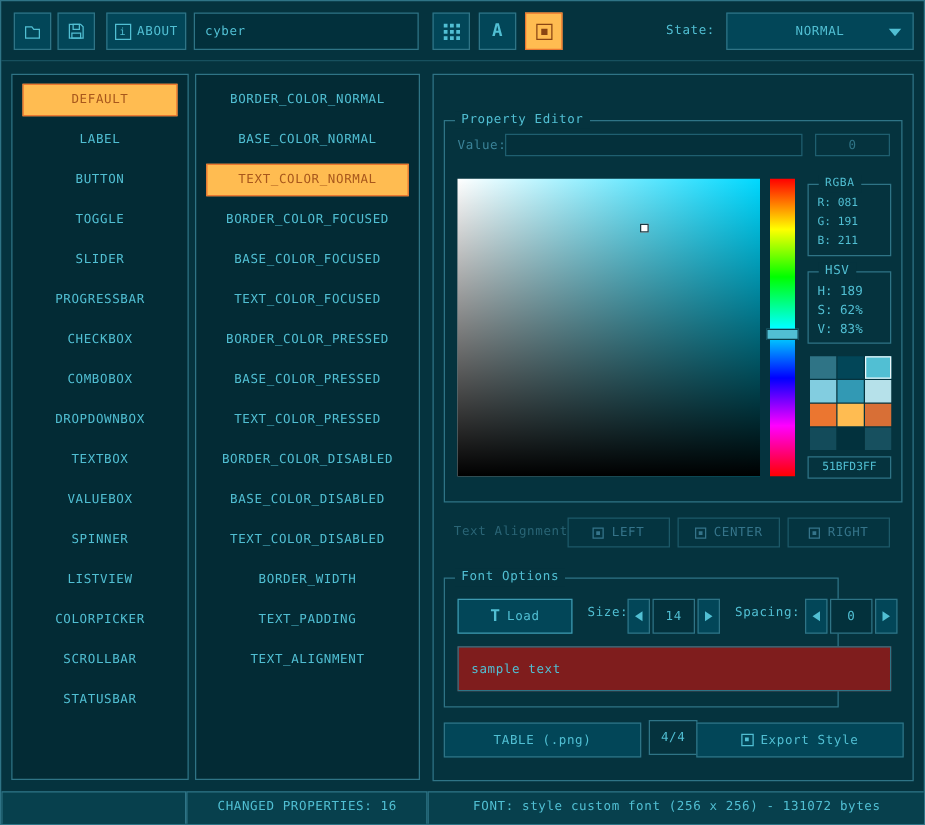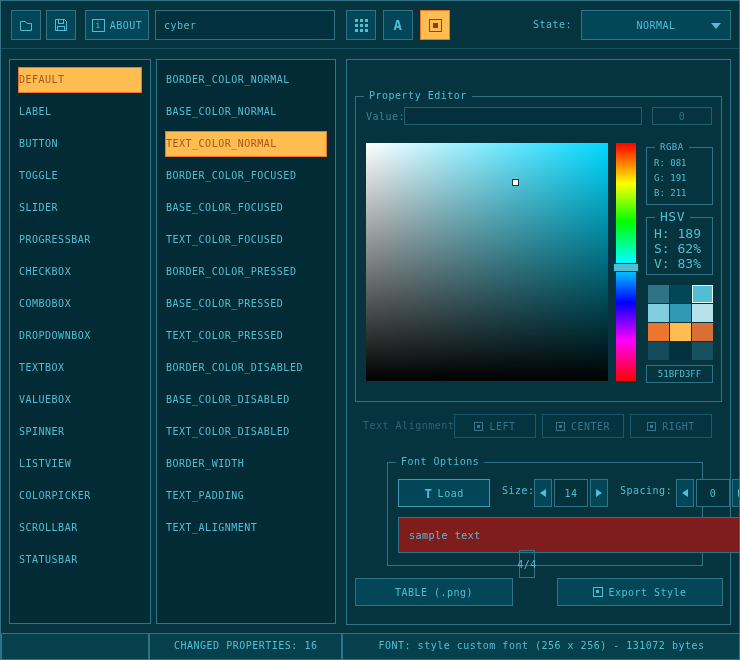--- a/index.html
+++ b/index.html
@@ -28,21 +28,21 @@
   .a-icon{font-size:14px; font-weight:bold;}
   .info-icon{width:13px; height:13px; border:1px solid var(--text); display:flex; align-items:center;
        justify-content:center; font-size:8px;}
   .tb-color{background:var(--o-bg); border-color:var(--o-border);}
   .colorbox-icon{width:13px; height:13px; border:1px solid #8a4413; position:relative;}
   .colorbox-icon::after{content:""; position:absolute; inset:3px; background:#8a4413;}
   
   .panel{position:absolute; top:58px; background:var(--panel); border:1px solid var(--border); padding-top:7px; overflow:hidden;}
   .panel.left{left:8px; width:142px; height:565px;}
   .panel.mid{left:155px; width:180px; height:565px;}
-  .list-item{height:26px; line-height:24px; margin:0 8px 6px; text-align:left;
+  .list-item{height:26px; line-height:24px; margin:0 8px 6px; text-align:center;
        border:1px solid transparent; white-space:nowrap; overflow:hidden;}
   .list-item.selected{background:var(--o-bg); border-color:var(--o-border); color:var(--o-text);}
   
   .window{position:absolute; left:345px; top:58px; width:385px; height:566px; border:1px solid var(--border); background:var(--bg);}
   .titlebar{height:24px; background:#2b7082; display:flex; align-items:center; gap:7px; padding:0 6px; color:#d5eff6;}
   .title-icon{width:12px; height:12px; border:1px solid #d5eff6; position:relative; flex:none;}
   .title-icon::after{content:""; position:absolute; left:1px; right:1px; top:1px; height:3px; background:#d5eff6;}
   .close-btn{margin-left:auto; width:16px; height:16px; border:1px solid #a8dcea; color:#e7f7fb;
        display:flex; align-items:center; justify-content:center; font-size:9px; line-height:1; background:transparent; cursor:pointer;}
   .wc{position:absolute; left:0; top:24px; right:0; bottom:0;}
@@ -58,49 +58,49 @@
   .sv-picker{position:absolute; left:10px; top:46px; width:242px; height:238px;
        background:linear-gradient(to bottom, rgba(0,0,0,0) 0%, #000 100%),
                   linear-gradient(to right, #fff 0%, hsl(189,100%,50%) 100%);}
   .sv-marker{position:absolute; left:calc(62% - 4px); top:calc(17% - 4px); width:7px; height:7px;
        background:#fff; border:1px solid #1b3a44;}
   .hue-bar{position:absolute; left:260px; top:46px; width:20px; height:238px;
        background:linear-gradient(to bottom,#ff0000 0%,#ffff00 17%,#00ff00 33%,#00ffff 50%,#0000ff 67%,#ff00ff 83%,#ff0000 100%);}
   .hue-handle{position:absolute; left:-3px; top:calc(52.5% - 5px); width:26px; height:9px;
        background:var(--text); border:1px solid #0b3d49;}
   .rgba-group{left:290px; top:50px; width:67px; height:58px; font-size:9px;}
-  .hsv-group{left:290px; top:120px; width:67px; height:58px; font-size:13px;}
+  .hsv-group{left:290px; top:120px; width:67px; height:58px; font-size:10px;}
   .cgrow{padding:8px 0 0 7px; line-height:15px; letter-spacing:0;}
   .swatch-grid{position:absolute; left:292px; top:188px; width:65px; display:grid;
        grid-template-columns:repeat(3,1fr); gap:1px;}
   .swatch{height:18px;}
   .swatch.selected{outline:1px solid #eaf7fa; outline-offset:-1px;}
   .hex-box{position:absolute; left:290px; top:268px; width:67px; height:18px; border:1px solid var(--border);
        display:flex; align-items:center; justify-content:center; font-size:9px; letter-spacing:0;}
   
   .align-label{position:absolute; left:16px; top:336px; width:90px; overflow:hidden; white-space:nowrap; color:#2a6576;}
   .align-btn{position:absolute; top:330px; width:82px; height:24px; border:1px solid var(--dim-border);
        color:var(--dim-text); background:#043440; display:flex; align-items:center; justify-content:center; gap:6px; cursor:pointer;}
   .align-icon{width:9px; height:9px; border:1px solid currentColor; position:relative; flex:none;}
   .align-icon::after{content:""; position:absolute; inset:2px; background:currentColor;}
   
-  .fo{left:8px; top:378px; width:316px; height:104px;margin-left:32px;}
+  .fo{left:8px; top:378px; width:316px; height:104px;}
   .load-btn{position:absolute; left:10px; top:16px; width:92px; height:28px; border-color:#3f9ab0;}
   .t-icon{font-size:13px; font-weight:bold;}
   .fo-label{position:absolute; top:22px;}
   .spin-btn{position:absolute; top:16px; width:18px; height:28px;}
   .spin-val{position:absolute; top:16px; width:34px; height:28px; border:1px solid var(--border);
        background:#03313c; display:flex; align-items:center; justify-content:center;}
   .tri-l{width:0; height:0; border-top:4px solid transparent; border-bottom:4px solid transparent; border-right:6px solid var(--text);}
   .tri-r{width:0; height:0; border-top:4px solid transparent; border-bottom:4px solid transparent; border-left:6px solid var(--text);}
   .sample-input{position:absolute; left:10px; top:54px; width:347px; height:36px; background:#7f1d1d;
        border:1px solid var(--border); color:var(--text); padding:0 10px; font:inherit; letter-spacing:inherit;}
   
   .table-btn{position:absolute; left:8px; top:494px; width:158px; height:28px;}
-  .pages-box{position:absolute; left:172px; top:466px; width:16px; height:28px; border:1px solid var(--border);
+  .pages-box{position:absolute; left:172px; top:492px; width:39px; height:28px; border:1px solid var(--border);
        display:flex; align-items:center; justify-content:center;}
   .export-btn{position:absolute; left:210px; top:494px; width:166px; height:28px;}
   .export-icon{width:10px; height:10px; border:1px solid currentColor; position:relative; flex:none;}
   .export-icon::after{content:""; position:absolute; left:2px; top:2px; width:3px; height:3px; background:currentColor;}
   
   .status{position:absolute; top:632px; height:41px; border:1px solid var(--border); background:#07404d;
        line-height:24px; padding:0 24px; white-space:nowrap; overflow:hidden;}
   svg{display:block;}
 </style>
 </head>

